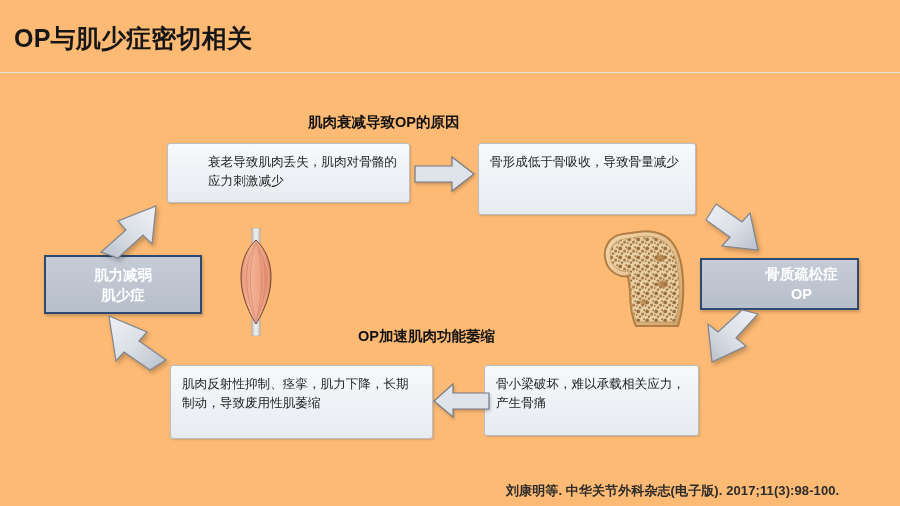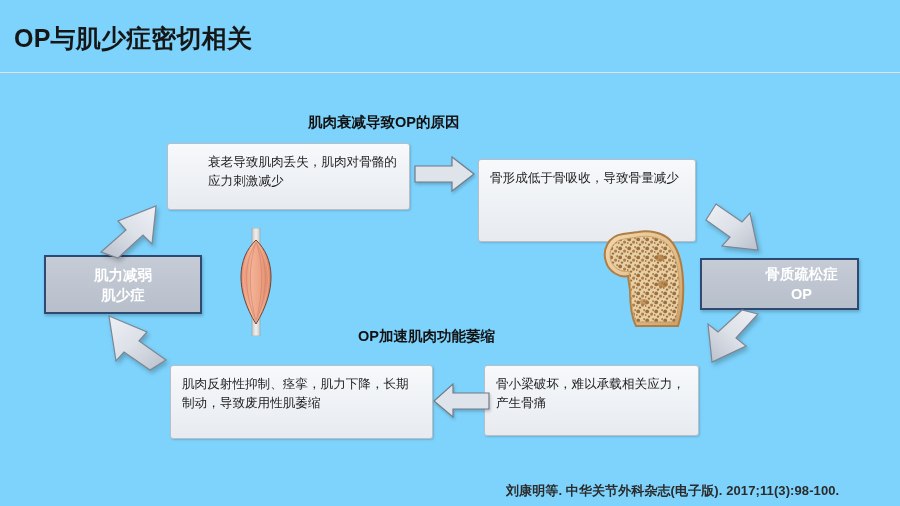--- a/index.html
+++ b/index.html
@@ -7,21 +7,21 @@
     padding: 0;
     background: #ffffff;
   }
   body {
     font-family: "Liberation Sans", "DejaVu Sans", sans-serif;
   }
   #slide {
     position: relative;
     width: 900px;
     height: 506px;
-    background: #7dd3fc;
+    background: #fdba74;
     overflow: hidden;
   }
 
   
   #slide-title {
     position: absolute;
     left: 14px;
     top: 22px;
     font-size: 25px;
     font-weight: bold;
@@ -56,22 +56,22 @@
     border: 1px solid #b9bfc6;
     border-radius: 3px;
     background: linear-gradient(to bottom, #f7f9fb 0%, #eef1f5 55%, #e7ebf0 100%);
     box-shadow: 1px 1px 2px rgba(0,0,0,0.16);
     color: #1d1d1d;
     font-size: 12.6px;
     line-height: 19px;
     padding: 9px 11px 6px 11px;
     text-align: left;
   }
-  #box-top-left     { left: 167px; top: 143px; width: 243px; height: 67px; padding-left: 40px; }
-  #box-top-right    { left: 478px; top: 143px; width: 218px; height: 83px; margin-top: 16px; }
+  #box-top-left     { left: 167px; top: 143px; width: 243px; height: 60px; padding-left: 40px; }
+  #box-top-right    { left: 478px; top: 143px; width: 218px; height: 72px; }
   #box-bottom-left  { left: 170px; top: 365px; width: 263px; height: 74px; }
   #box-bottom-right { left: 484px; top: 365px; width: 215px; height: 71px; }
 
   
   .bluebox {
     position: absolute;
     box-sizing: border-box;
     border: 2px solid #2e4a73;
     background: linear-gradient(to bottom, #c6ccd6 0%, #b7bfcb 100%);
     box-shadow: 1px 2px 3px rgba(0,0,0,0.22);

